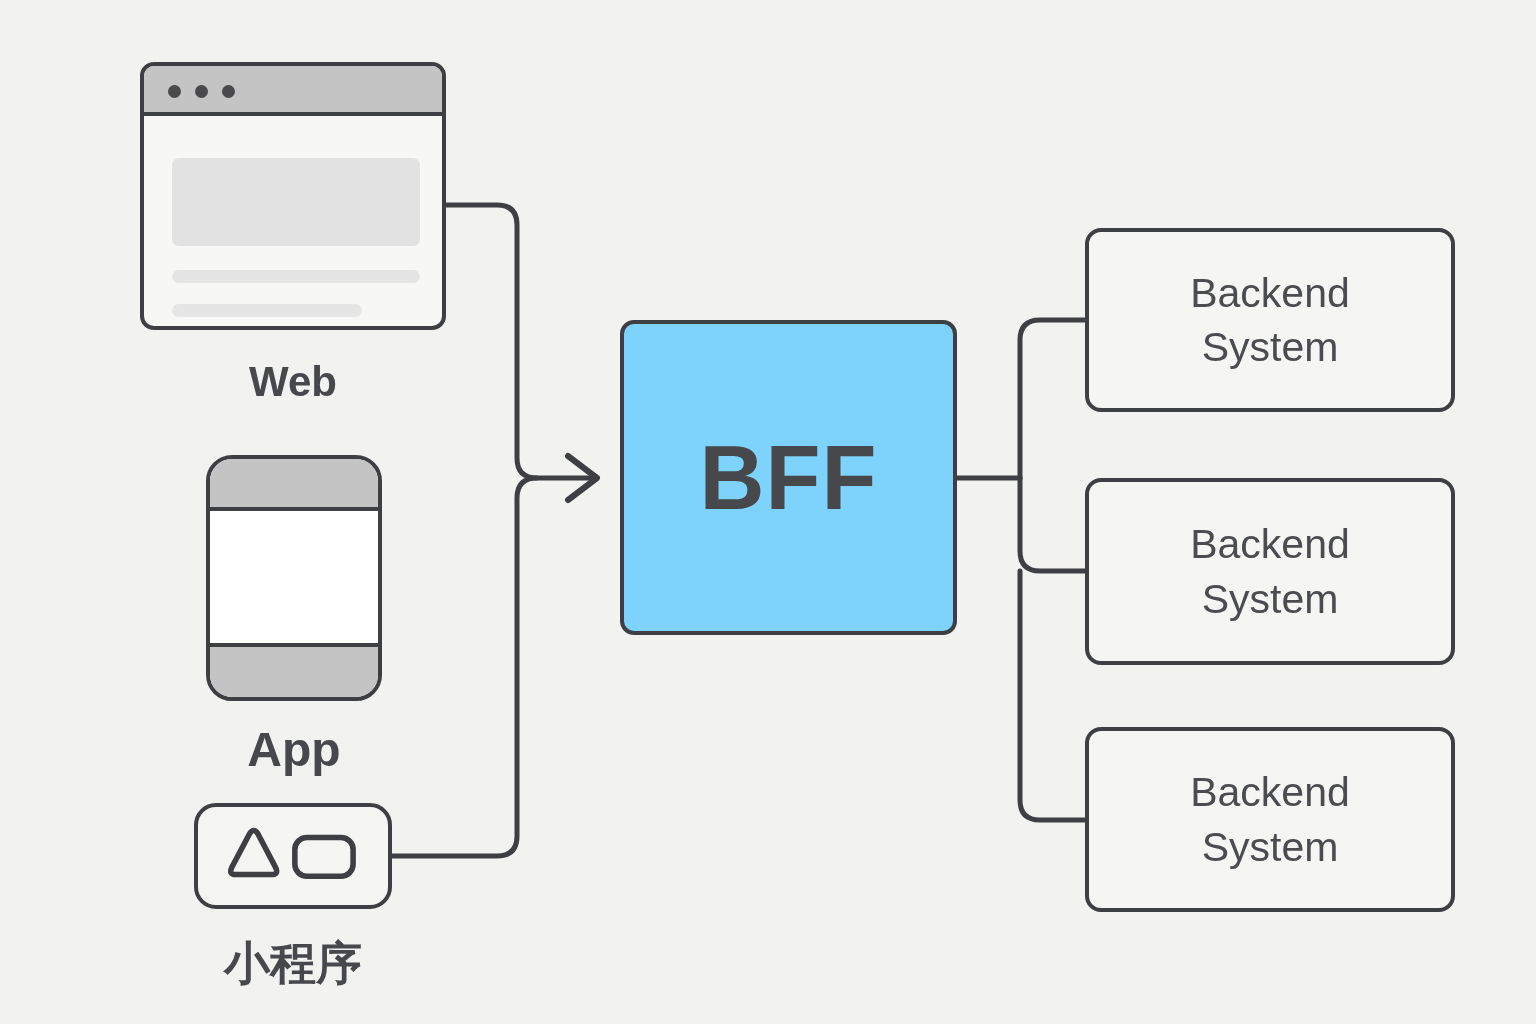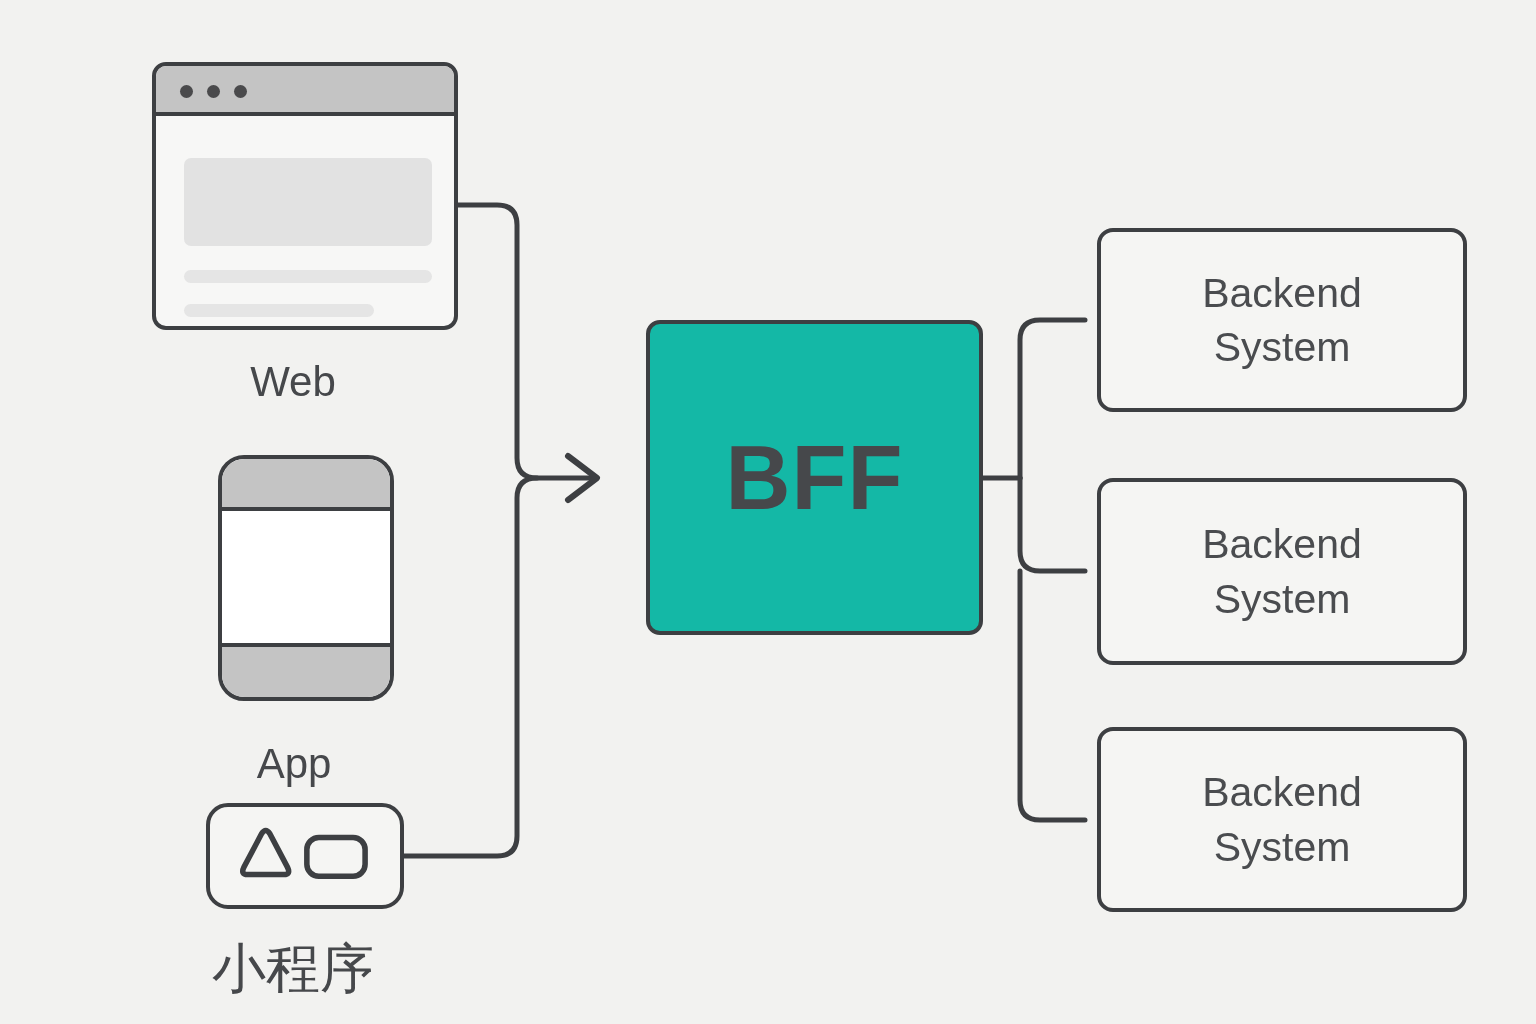--- a/index.html
+++ b/index.html
@@ -26,21 +26,20 @@
     pointer-events: none;
   }
 
   
   .node {
     position: absolute;
     box-sizing: border-box;
     border: 4px solid #3d3f42;
     border-radius: 16px;
     background: #f5f5f3;
-    margin-left: 12px;
   }
 
   
   #web-window {
     left: 140px;
     top: 62px;
     width: 306px;
     height: 268px;
     border-radius: 14px;
     overflow: hidden;
@@ -123,26 +122,26 @@
     border-radius: 22px;
   }
   .mp-glyphs {
     position: absolute;
     left: 0; top: 0;
     width: 100%; height: 100%;
   }
 
   
   #bff-box {
-    left: 634px;
+    left: 620px;
     top: 320px;
     width: 337px;
     height: 315px;
     border-radius: 14px;
-    background: #14b8a6;
+    background: #7dd3fc;
     display: flex;
     align-items: center;
     justify-content: center;
   }
   #bff-box .bff-label {
     font-size: 90px;
     font-weight: bold;
     color: #46484b;
     letter-spacing: 1px;
     line-height: 1;
@@ -165,38 +164,39 @@
     font-size: 41px;
     color: #4a4c4f;
     line-height: 1.32;
   }
 
   
   .caption {
     position: absolute;
     text-align: center;
     color: #46484b;
+    font-weight: bold;
   }
   #web-caption {
     left: 140px;
     top: 358px;
     width: 306px;
     font-size: 42px;
   }
   #app-caption {
     left: 206px;
-    top: 740px;
+    top: 722px;
     width: 176px;
-    font-size: 42px;
+    font-size: 48px;
   }
   #miniprogram-caption {
     left: 194px;
     top: 933px;
     width: 198px;
-    font-size: 54px;
+    font-size: 46px;
   }
   #bff-caption {
     left: 598px;
     top: 655px;
     width: 337px;
     font-size: 40px;
     line-height: 1.38;
   }
 </style>
 </head>

